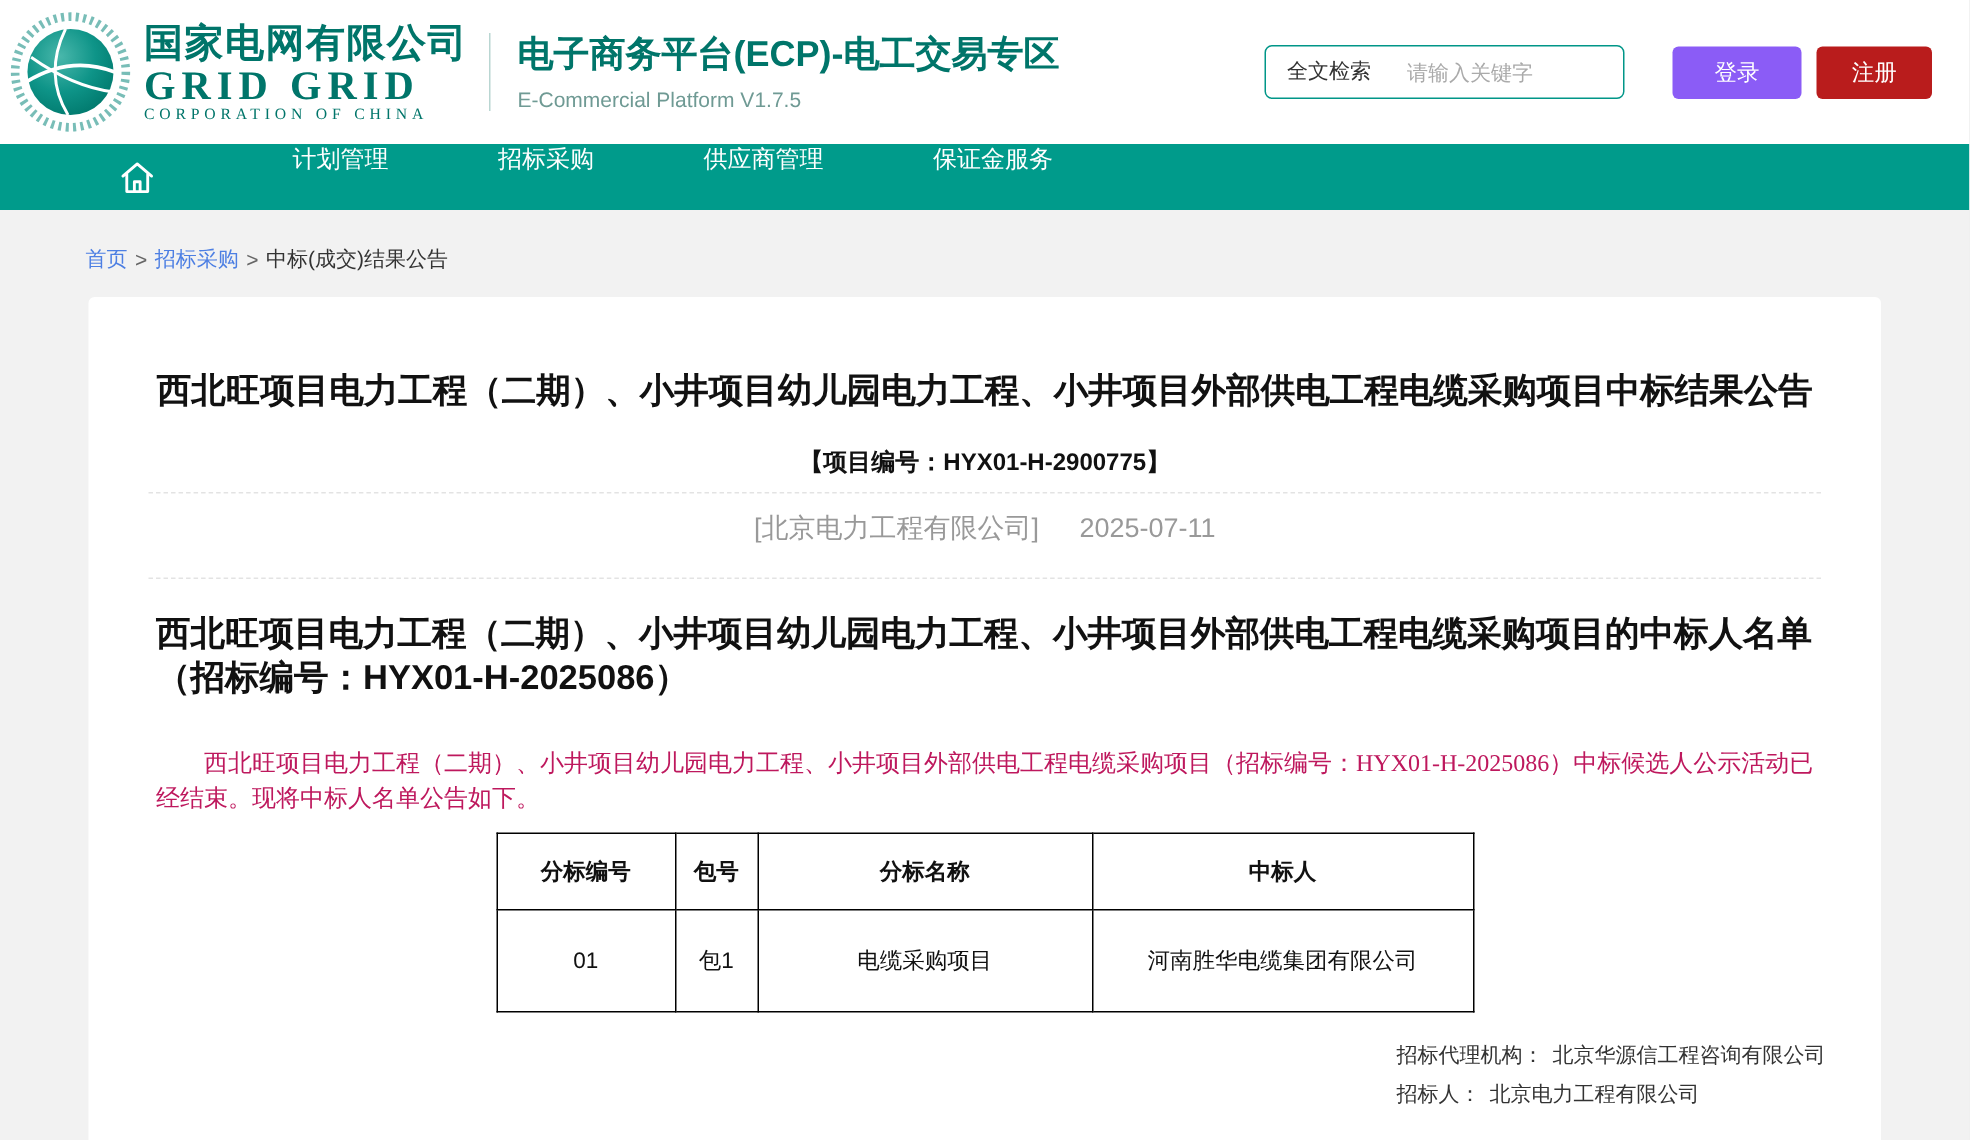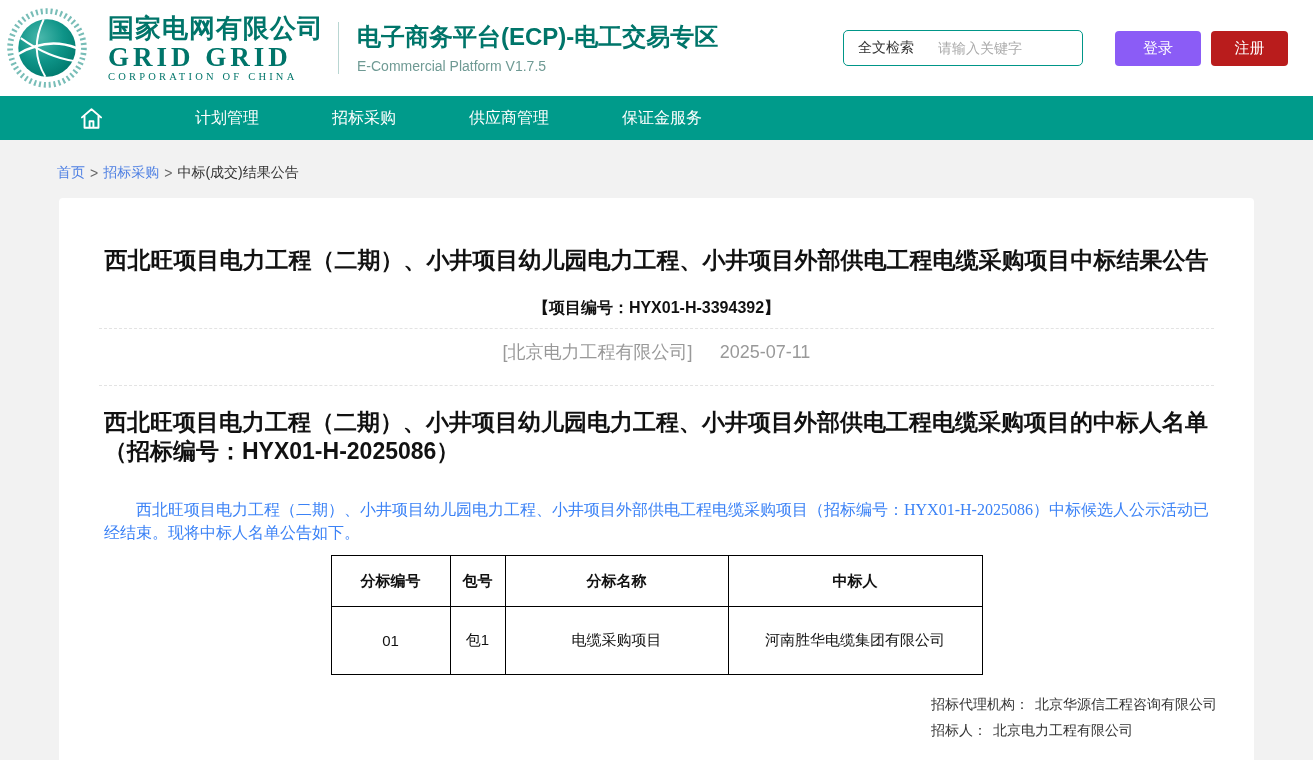--- a/index.html
+++ b/index.html
@@ -4,21 +4,21 @@
 <style>
   * { margin:0; padding:0; box-sizing:border-box; }
   html,body { background:#e9e9e9; }
   body { font-family:"Liberation Sans", sans-serif; }
   .page { width:1313px; min-height:760px; background:#f2f2f2; margin:0 auto; overflow:hidden; }
 
   
   .header { height:96px; background:#ffffff; display:flex; align-items:center; padding:0 25px 0 6px; }
   .logo-group { display:flex; align-items:center; }
   .logo-globe { width:82px; height:82px; flex:0 0 auto; }
-  .logo-text { margin-left:20px; color:#00756A; }
+  .logo-text { margin-left:8px; color:#00756A; }
   .logo-cn { font-size:26px; font-weight:bold; letter-spacing:1px; line-height:30px; }
   .logo-en1 { font-family:"Liberation Serif", serif; font-size:27px; font-weight:bold; letter-spacing:4px; line-height:28px; }
   .logo-en2 { font-family:"Liberation Serif", serif; font-size:10.5px; letter-spacing:3.2px; line-height:12px; }
   .header-divider { width:1px; height:52px; background:#b9d6d2; margin:0 18px 0 14px; }
   .platform-block { }
   .platform-title { color:#00756A; font-size:24px; font-weight:bold; line-height:30px; }
   .platform-subtitle { color:#6f9a94; font-size:14px; margin-top:6px; }
 
   .header-right { margin-left:auto; display:flex; align-items:center; }
   .search-box { width:240px; height:36px; border:1px solid #009688; border-radius:5px; background:#fff;
@@ -28,41 +28,41 @@
   .search-input { flex:1; border:none; outline:none; font-size:14px; color:#333; padding:0 6px 0 12px;
                   font-family:"Liberation Sans", sans-serif; background:transparent; }
   .search-input::placeholder { color:#aaa; }
   .search-btn { background:none; border:none; cursor:pointer; display:flex; align-items:center; padding:2px; }
   .btn { height:35px; border:none; border-radius:4px; color:#fff; font-size:15px; cursor:pointer;
          font-family:"Liberation Sans", sans-serif; }
   .btn-login { width:86px; background:#8b5cf6; margin-left:32px; }
   .btn-register { width:77px; background:#b91c1c; margin-left:10px; }
 
   
-  .nav { height:44px; background:#009B8B; display:flex; align-items:center; padding-left:60px; }
+  .nav { height:44px; background:#009B8B; display:flex; padding-left:60px; }
   .nav-home { width:62px; display:flex; justify-content:center; align-items:center; cursor:pointer; }
   .nav-item { color:#fff; font-size:16px; margin-left:73px; cursor:pointer; white-space:nowrap; }
 
   
   .breadcrumb { padding:24px 0 0 57px; font-size:14px; display:flex; align-items:center; }
   .crumb-link { color:#4D7FE3; text-decoration:none; cursor:pointer; }
   .crumb-sep { color:#666; margin:0 5px; }
   .crumb-current { color:#333; }
 
   
   .card { width:1195px; margin:16px auto 18px; background:#fff; border-radius:4px; padding:38px 45px 30px; }
   .doc-title { font-size:23px; font-weight:bold; color:#111; text-align:center; line-height:48px; }
   .doc-projno { font-size:16px; font-weight:bold; color:#111; text-align:center; margin-top:14px; }
   .dashed { border:none; border-top:1px dashed #e3e3e3; margin:9px -5px 0; }
   .doc-source { text-align:center; color:#999; font-size:18px; padding:11px 0 12px; }
   .doc-source .src-date { margin-left:22px; }
   .doc-subtitle { text-align:left; margin-top:22px; font-size:23px; color:#111; line-height:29px; }
   .doc-subtitle .st-serif { font-family:"Liberation Serif", serif; font-weight:600; }
   .doc-subtitle .st-bold { font-weight:bold; }
-  .doc-body { margin-top:32px; font-family:"Liberation Serif", serif; font-size:16px; color:#3b82f6;
+  .doc-body { margin-top:32px; font-family:"Liberation Serif", serif; font-size:16px; color:#be185d;
               line-height:23px; text-indent:2em; }
 
   .result-table { width:651px; margin:11px auto 0; border-collapse:collapse; table-layout:fixed;
                   font-size:15px; color:#111; text-align:center; }
   .result-table th, .result-table td { border:1px solid #000; }
   .result-table th { height:51px; font-weight:bold;margin-left:40px; }
   .result-table td { height:68px; font-weight:normal; }
   .col-1 { width:119px; } .col-2 { width:55px; } .col-3 { width:223px; } .col-4 { width:254px; }
 
   .doc-footer { margin:17px -8px 0 0; width:fit-content; margin-left:auto; text-align:left;
@@ -134,21 +134,21 @@
   <div class="breadcrumb">
     <a class="crumb-link">首页</a>
     <span class="crumb-sep">&gt;</span>
     <a class="crumb-link">招标采购</a>
     <span class="crumb-sep">&gt;</span>
     <span class="crumb-current">中标(成交)结果公告</span>
   </div>
 
   <div class="card">
     <h1 class="doc-title">西北旺项目电力工程（二期）、小井项目幼儿园电力工程、小井项目外部供电工程电缆采购项目中标结果公告</h1>
-    <div class="doc-projno">【项目编号：HYX01-H-3394392】</div>
+    <div class="doc-projno">【项目编号：HYX01-H-2900775】</div>
     <hr class="dashed">
     <div class="doc-source">
       <span class="src-name">[北京电力工程有限公司]</span>
       <span class="src-date">2025-07-11</span>
     </div>
     <hr class="dashed">
 
     <div class="doc-subtitle">
       <span class="st-serif">西北旺项目电力工程（二期）、小井项目幼儿园电力工程、小井项目外部供电工程电缆采购项目</span><span class="st-bold">的中标人名单</span>
       <br>

